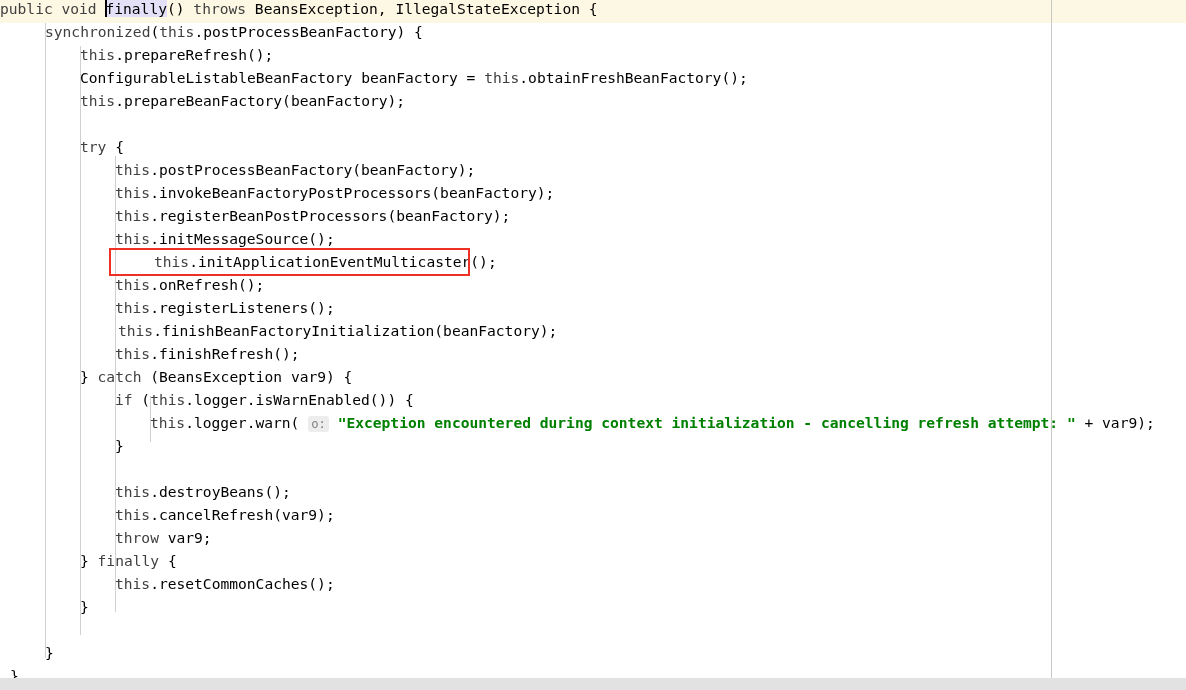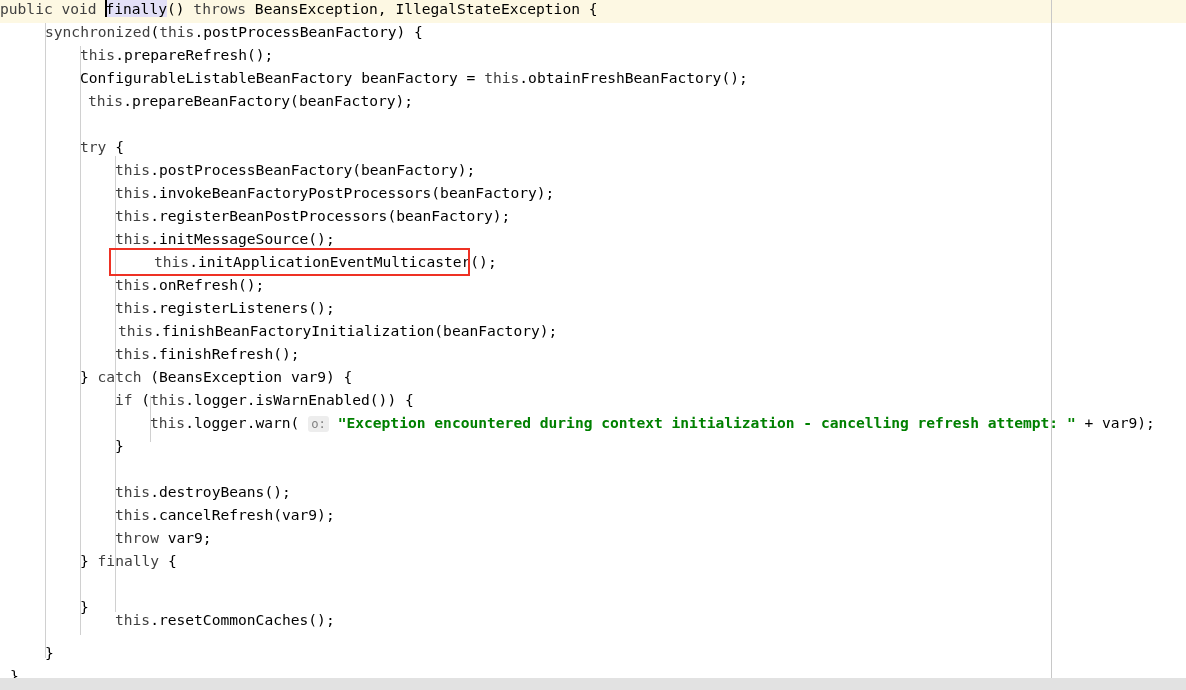--- a/index.html
+++ b/index.html
@@ -134,21 +134,21 @@
   <div id="code">
 
     <div class="ln" style="top:-3px;left:0px;"><span class="kw">public</span><span class="id"> </span><span class="kw">void</span><span class="id"> </span><span class="caret"></span><span class="sel">finally</span><span class="id">()</span><span class="id"> </span><span class="kw">throws</span><span class="type"> BeansException, IllegalStateException {</span></div>
 
     <div class="ln" style="top:20px;left:45px;"><span class="kw">synchronized</span><span class="id">(</span><span class="kw">this</span><span class="id">.postProcessBeanFactory) {</span></div>
 
     <div class="ln" style="top:43px;left:80px;"><span class="kw">this</span><span class="id">.prepareRefresh();</span></div>
 
     <div class="ln" style="top:66px;left:80px;"><span class="id">ConfigurableListableBeanFactory beanFactory = </span><span class="kw">this</span><span class="id">.obtainFreshBeanFactory();</span></div>
 
-    <div class="ln" style="top:89px;left:88px;"><span class="kw">this</span><span class="id">.prepareBeanFactory(beanFactory);</span></div>
+    <div class="ln" style="top:89px;left:80px;"><span class="kw">this</span><span class="id">.prepareBeanFactory(beanFactory);</span></div>
 
     <div class="ln" style="top:112px;left:80px;"></div>
 
     <div class="ln" style="top:135px;left:80px;"><span class="kw">try</span><span class="id"> {</span></div>
 
     <div class="ln" style="top:181px;left:115px;"><span class="kw">this</span><span class="id">.invokeBeanFactoryPostProcessors(beanFactory);</span></div>
 
     <div class="ln" style="top:158px;left:115px;"><span class="kw">this</span><span class="id">.postProcessBeanFactory(beanFactory);</span></div>
 
     <div class="ln" style="top:204px;left:115px;"><span class="kw">this</span><span class="id">.registerBeanPostProcessors(beanFactory);</span></div>
@@ -176,21 +176,21 @@
     <div class="ln" style="top:457px;left:115px;"></div>
 
     <div class="ln" style="top:480px;left:115px;"><span class="kw">this</span><span class="id">.destroyBeans();</span></div>
 
     <div class="ln" style="top:503px;left:115px;"><span class="kw">this</span><span class="id">.cancelRefresh(var9);</span></div>
 
     <div class="ln" style="top:526px;left:115px;"><span class="kw">throw</span><span class="id"> var9;</span></div>
 
     <div class="ln" style="top:549px;left:80px;"><span class="id">} </span><span class="kw">finally</span><span class="id"> {</span></div>
 
-    <div class="ln" style="top:572px;left:115px;margin-top:36px;"><span class="kw">this</span><span class="id">.resetCommonCaches();</span></div>
+    <div class="ln" style="top:572px;left:115px;"><span class="kw">this</span><span class="id">.resetCommonCaches();</span></div>
 
     <div class="ln" style="top:595px;left:80px;"><span class="id">}</span></div>
 
     <div class="ln" style="top:618px;left:80px;"></div>
 
     <div class="ln" style="top:641px;left:45px;"><span class="id">}</span></div>
 
     <div class="ln" style="top:664px;left:10px;"><span class="id">}</span></div>
 
   </div>

